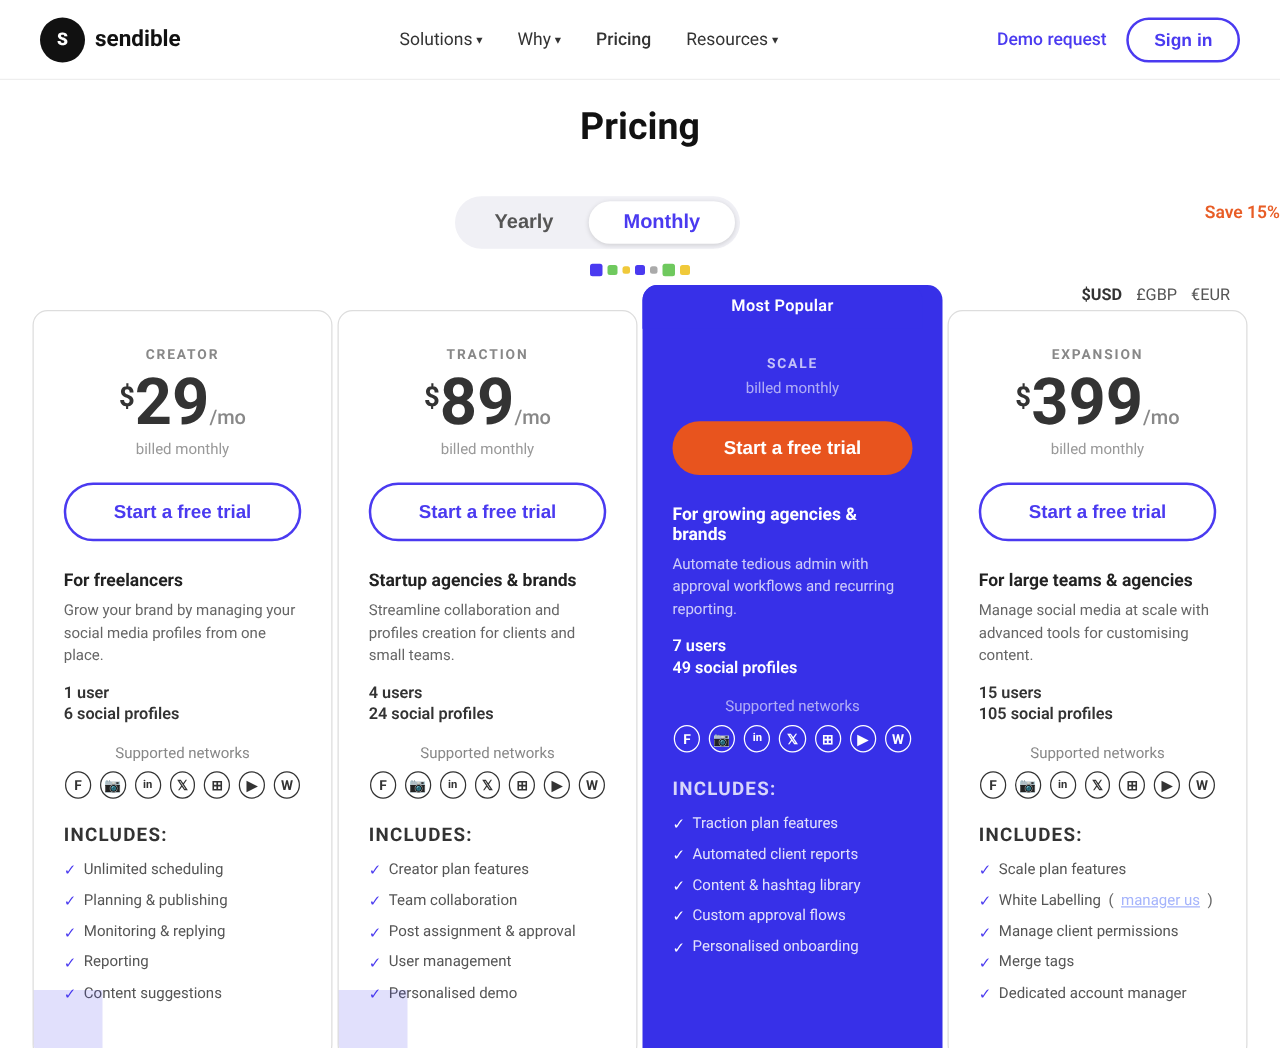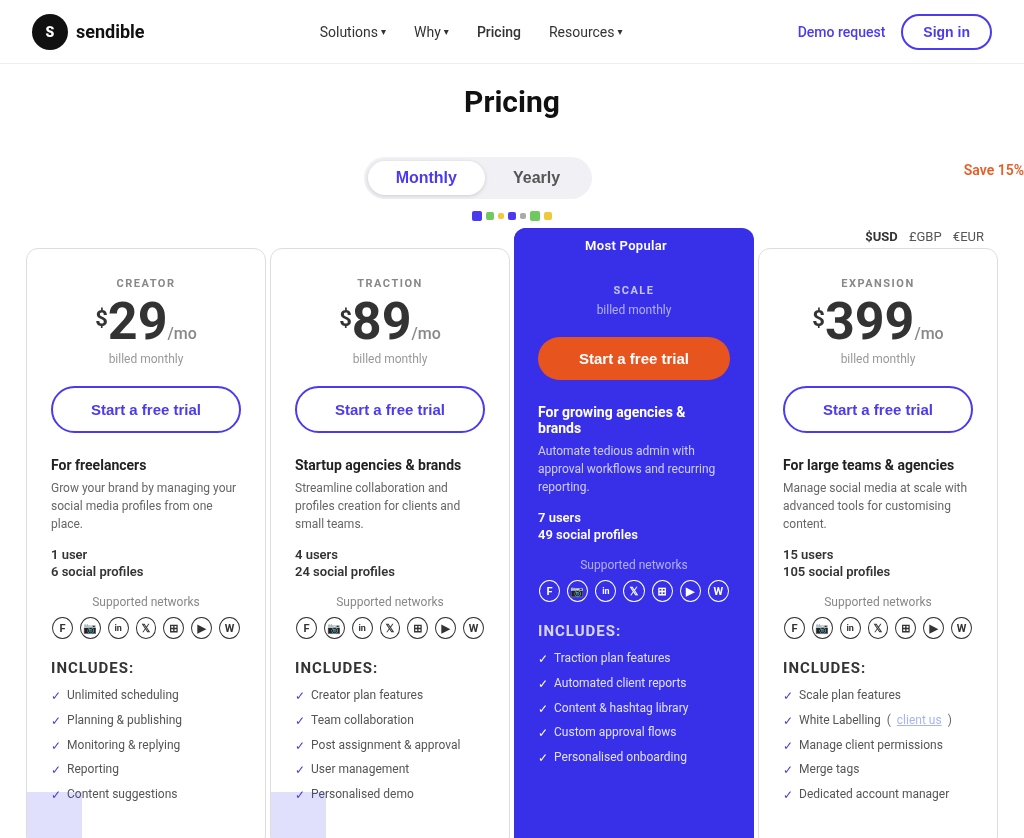--- a/index.html
+++ b/index.html
@@ -162,22 +162,22 @@
     <button class="sign-in-btn">Sign in</button>
   </div>
 </nav>
 
 <div class="page-title-area">
   <h1 class="page-title">Pricing</h1>
 </div>
 
 <div style="display:flex; align-items:center; justify-content:center; margin-top:12px;">
   <div class="billing-toggle">
+    <button class="toggle-btn">Yearly</button>
     <button class="toggle-btn active">Monthly</button>
-    <button class="toggle-btn">Yearly</button>
   </div>
   <span class="save-badge">Save 15%</span>
 </div>
 
 <div class="dots-row">
   <div class="dot" style="background:#4a3af0; width:10px; height:10px;"></div>
   <div class="dot" style="background:#6fc95e; width:8px; height:8px; margin-top:1px;"></div>
   <div class="dot" style="background:#f0c93a; width:6px; height:6px; margin-top:2px;"></div>
   <div class="dot" style="background:#4a3af0; width:8px; height:8px; margin-top:1px;"></div>
   <div class="dot" style="background:#aaa; width:6px; height:6px; margin-top:2px;"></div>
@@ -355,21 +355,21 @@
     <div class="includes-label">INCLUDES:</div>
     <ul class="feature-list">
       <li>
           <span class="check-icon">✓</span>
           <span>Scale plan features</span>
         </li>
       <li>
           <span class="check-icon">✓</span>
           <span>White Labelling</span> 
           <span style="font-size:12px; color:#666;">(</span>
-          <a class="contact-link" style="font-size:12px;">client us</a>
+          <a class="contact-link" style="font-size:12px;">manager us</a>
           <span style="font-size:12px; color:#666;">)</span>
         </li>
       <li>
           <span class="check-icon">✓</span>
           <span>Manage client permissions</span>
         </li>
       <li>
           <span class="check-icon">✓</span>
           <span>Merge tags</span>
         </li>

